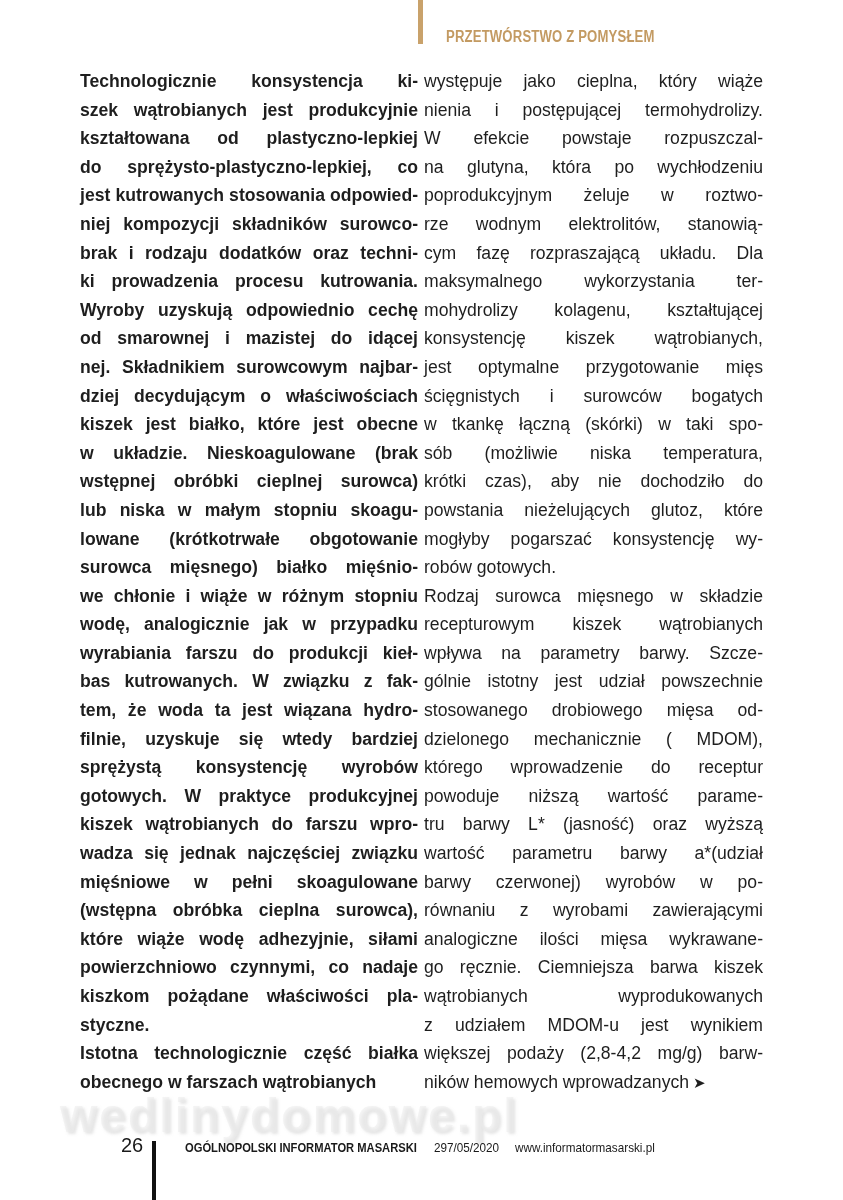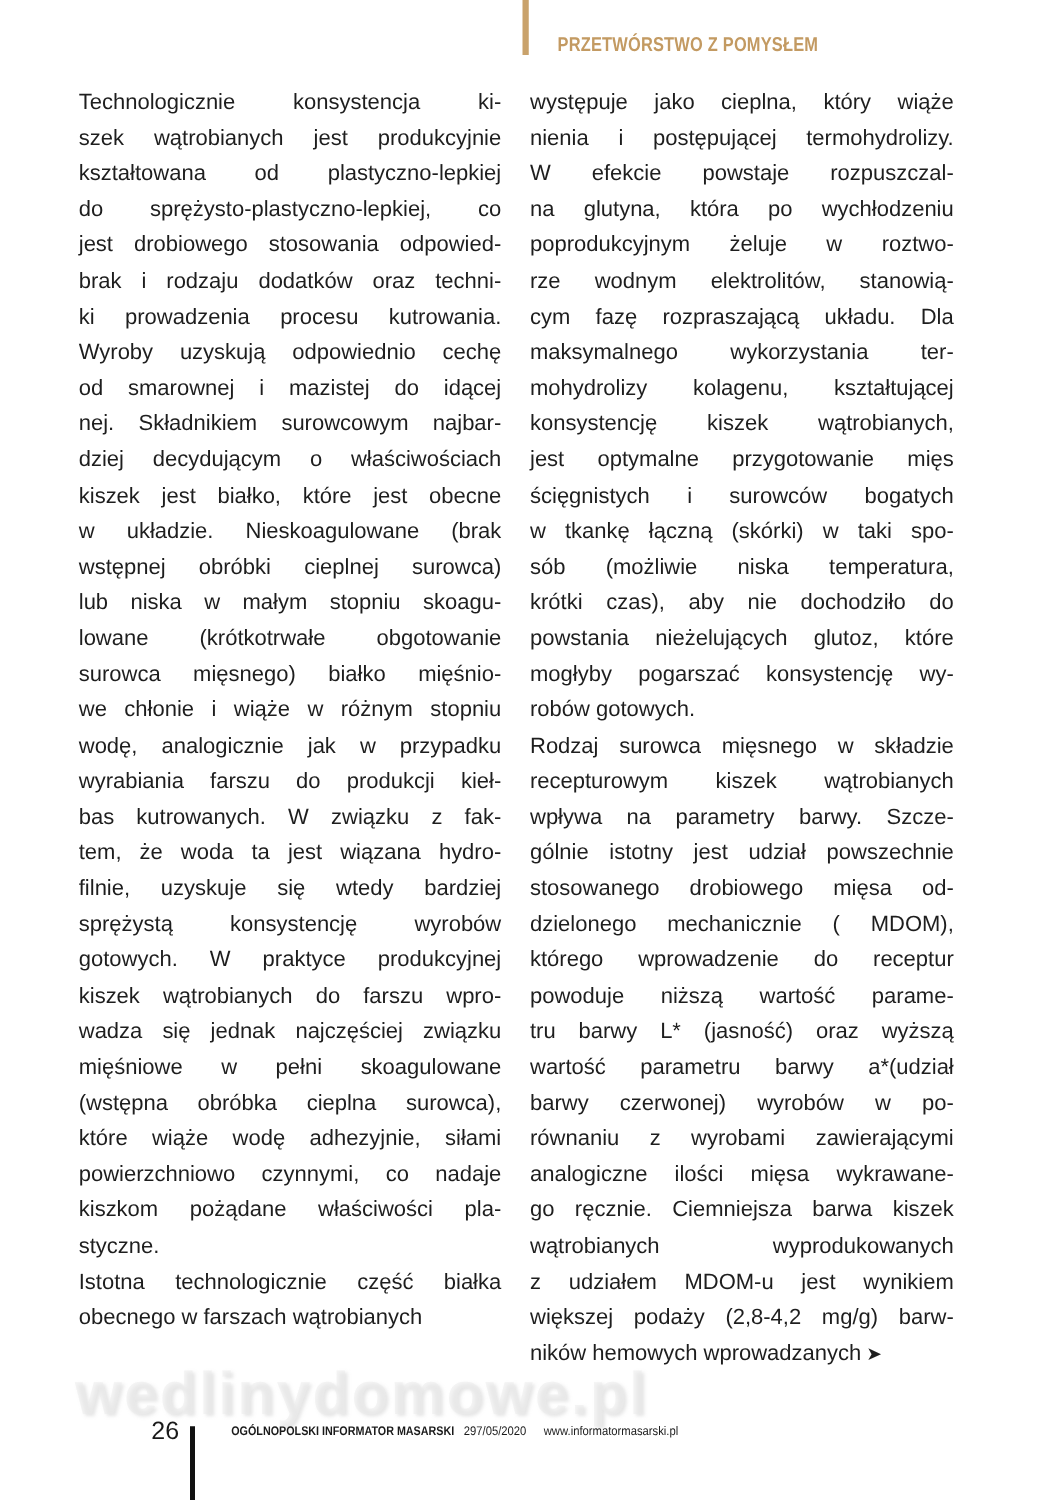--- a/index.html
+++ b/index.html
@@ -1,44 +1,45 @@
 <!DOCTYPE html>
 <html><head>
 <meta charset="utf-8">
 <style>
   html, body { margin: 0; padding: 0; background: #ffffff; }
   body { width: 843px; height: 1200px; position: relative; overflow: hidden; font-family: "Liberation Sans", sans-serif; color: #1e1e1e; }
   .header-bar { position: absolute; left: 418px; top: 0; width: 5px; height: 44px; background: #c9a26b; }
   .section-title { position: absolute; left: 446px; top: 28px; font-family: "Liberation Sans", sans-serif; font-weight: bold; font-size: 16px; color: #c39a62; letter-spacing: 0.2px; transform: scaleX(0.82); transform-origin: left top; white-space: nowrap; }
   .col { position: absolute; top: 67px; font-size: 17.6px; line-height: 28.6px; }
-  .col-left { left: 63px; width: 338px; }
+  .col-left { left: 80px; width: 338px; font-weight: bold; }
   .col-right { left: 424px; width: 339px; }
   .line { display: block; text-align: justify; text-align-last: justify; white-space: nowrap; height: 28.6px; }
   .line.last { text-align-last: left; }
   .arrow { font-size: 15px; margin-left: 4px; }
   .watermark { position: absolute; left: 60px; top: 1088px; font-family: "Liberation Sans", sans-serif; font-weight: bold; font-size: 48px; color: rgba(235,235,235,0.55); letter-spacing: 2px; text-shadow: 2px 2px 3px rgba(180,180,180,0.35); white-space: nowrap; pointer-events: none; }
   .page-number { position: absolute; left: 88px; top: 1134px; font-size: 20px; color: #1a1a1a; margin-left: 33px; }
   .footer-bar { position: absolute; left: 152px; top: 1141px; width: 4px; height: 59px; background: #111; }
-  .footer-text { position: absolute; left: 185px; top: 1140px; font-size: 10px; white-space: nowrap; color: #1a1a1a; }
+  .footer-text { position: absolute; left: 185px; top: 1140px; font-size: 13px; white-space: nowrap; color: #1a1a1a; }
   .footer-magazine { font-weight: bold; display: inline-block; transform: scaleX(0.86); transform-origin: left center; margin-right: -30px; }
   .footer-issue { display: inline-block; transform: scaleX(0.9); transform-origin: left center; margin-left: 6px; margin-right: -5px; }
   .footer-url { display: inline-block; transform: scaleX(0.9); transform-origin: left center; margin-left: 10px; }
 </style>
 </head>
 <body>
 
 <div class="header-bar"></div>
 <div class="section-title">PRZETWÓRSTWO Z POMYSŁEM</div>
 
 <div class="col col-left" id="col-left">
     <span class="line">Technologicznie konsystencja ki-</span>
     <span class="line">szek wątrobianych jest produkcyjnie</span>
     <span class="line">kształtowana od plastyczno-lepkiej</span>
     <span class="line">do sprężysto-plastyczno-lepkiej, co</span>
-    <span class="line">jest drobiowego stosowania odpowied-</span>
+    <span class="line">jest kutrowanych stosowania odpowied-</span>
+    <span class="line">niej kompozycji składników surowco-</span>
     <span class="line">brak i rodzaju dodatków oraz techni-</span>
     <span class="line">ki prowadzenia procesu kutrowania.</span>
     <span class="line">Wyroby uzyskują odpowiednio cechę</span>
     <span class="line">od smarownej i mazistej do idącej</span>
     <span class="line">nej. Składnikiem surowcowym najbar-</span>
     <span class="line">dziej decydującym o właściwościach</span>
     <span class="line">kiszek jest białko, które jest obecne</span>
     <span class="line">w układzie. Nieskoagulowane (brak</span>
     <span class="line">wstępnej obróbki cieplnej surowca)</span>
     <span class="line">lub niska w małym stopniu skoagu-</span>

